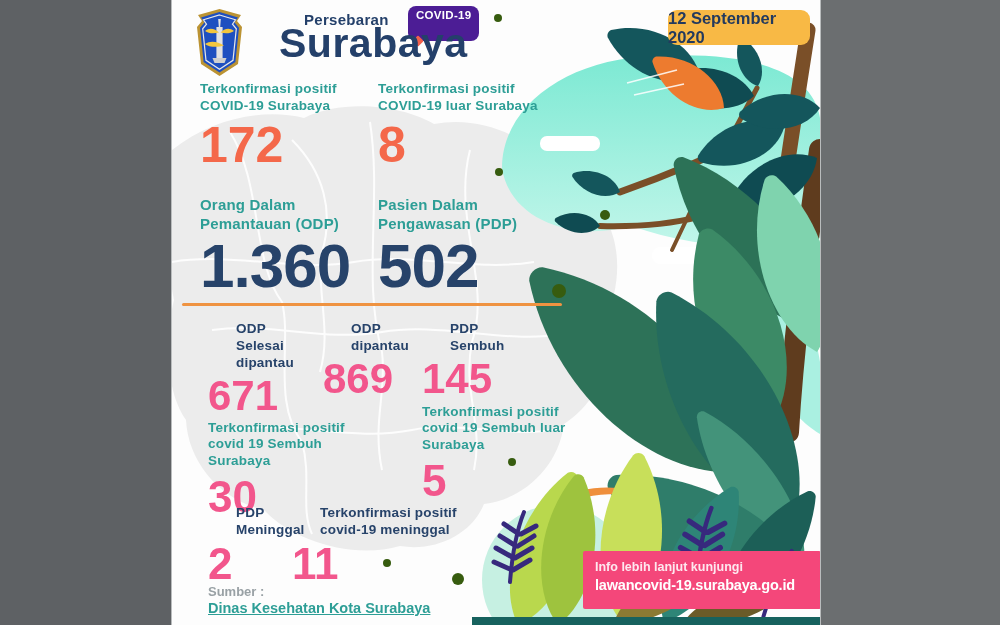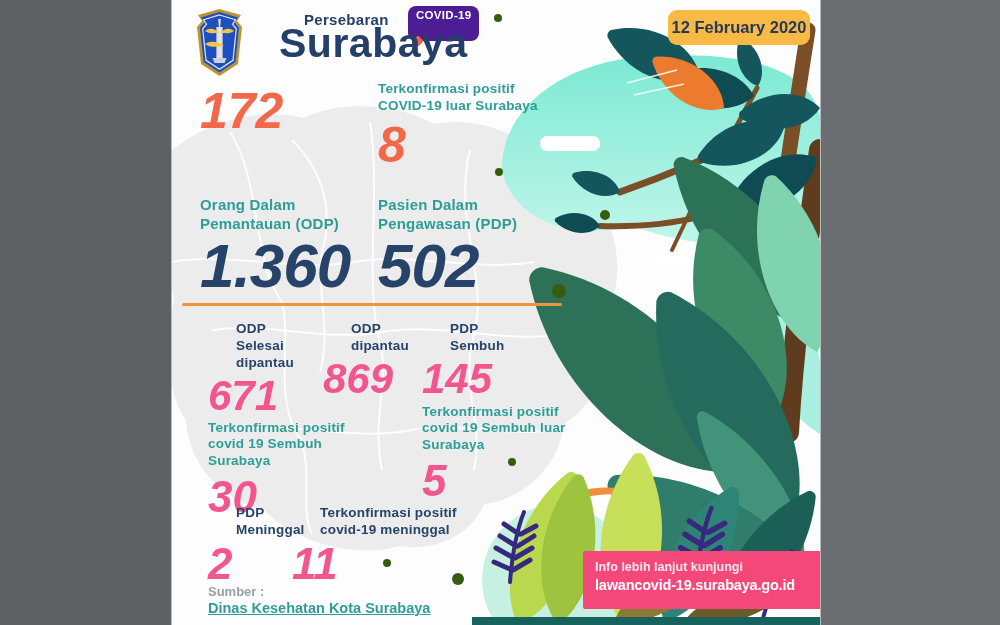--- a/index.html
+++ b/index.html
@@ -37,21 +37,21 @@
     position:absolute;left:496px;top:10px;width:142px;height:35px;background:#f8b945;
     border-radius:9px;display:flex;align-items:center;justify-content:center;
     font-size:16.5px;font-weight:700;color:#233a5e;
   }
 
   
   .s{position:absolute;}
   .lbl{font-weight:700;font-size:13.5px;line-height:1.26;letter-spacing:.2px;}
   .lbl-teal{color:#2d9e96;}
   .lbl-navy{color:#27436a;margin-left:28px;}
-  .val{font-weight:700;line-height:.95;letter-spacing:0;font-style:italic;}
+  .val{font-weight:700;line-height:.95;letter-spacing:0;}
   .val-orange{color:#f4684a;}
   .val-navy{color:#27436a;}
   .val-pink{color:#f2568c;}
 
   #s-csby{left:28px;top:80px;width:158px;}
   #s-cluar{left:206px;top:80px;width:162px;}
   #s-csby .val,#s-cluar .val{font-size:50px;margin-top:8px;}
 
   #s-odp{left:28px;top:196px;width:158px;}
   #s-pdp{left:206px;top:196px;width:172px;}
@@ -200,23 +200,24 @@
         <polygon points="16.5,50 30.5,50 28.5,55 18.5,55" fill="#cfcfcf"></polygon>
       </g>
       <path d="M9,23 C14,19 19,21 23,24.5 C19,25.5 13,26 9,23 Z" fill="#f3c63e"></path>
       <path d="M38,23 C33,19 28,21 24.5,24.5 C28.5,25.5 34,26 38,23 Z" fill="#f3c63e"></path>
       <path d="M9,36 C15,32 22,34 28,37.5 C22,39.5 13,39.5 9,36 Z" fill="#f3c63e"></path>
     </svg>
 
     <div class="pretitle">Persebaran</div>
     <div class="covid-badge">COVID-19</div>
     <div class="city-title">Surabaya</div>
-    <div class="date-badge">12 February 2020</div>
+    <div class="date-badge">12 September 2020</div>
 
     <div class="s" id="s-csby">
+      <div class="lbl lbl-teal">Terkonfirmasi positif COVID-19 Surabaya</div>
       <div class="val val-orange">172</div>
     </div>
     <div class="s" id="s-cluar">
       <div class="lbl lbl-teal">Terkonfirmasi positif COVID-19 luar Surabaya</div>
       <div class="val val-orange">8</div>
     </div>
 
     <div class="s" id="s-odp">
       <div class="lbl lbl-teal">Orang Dalam Pemantauan (ODP)</div>
       <div class="val val-navy">1.360</div>

